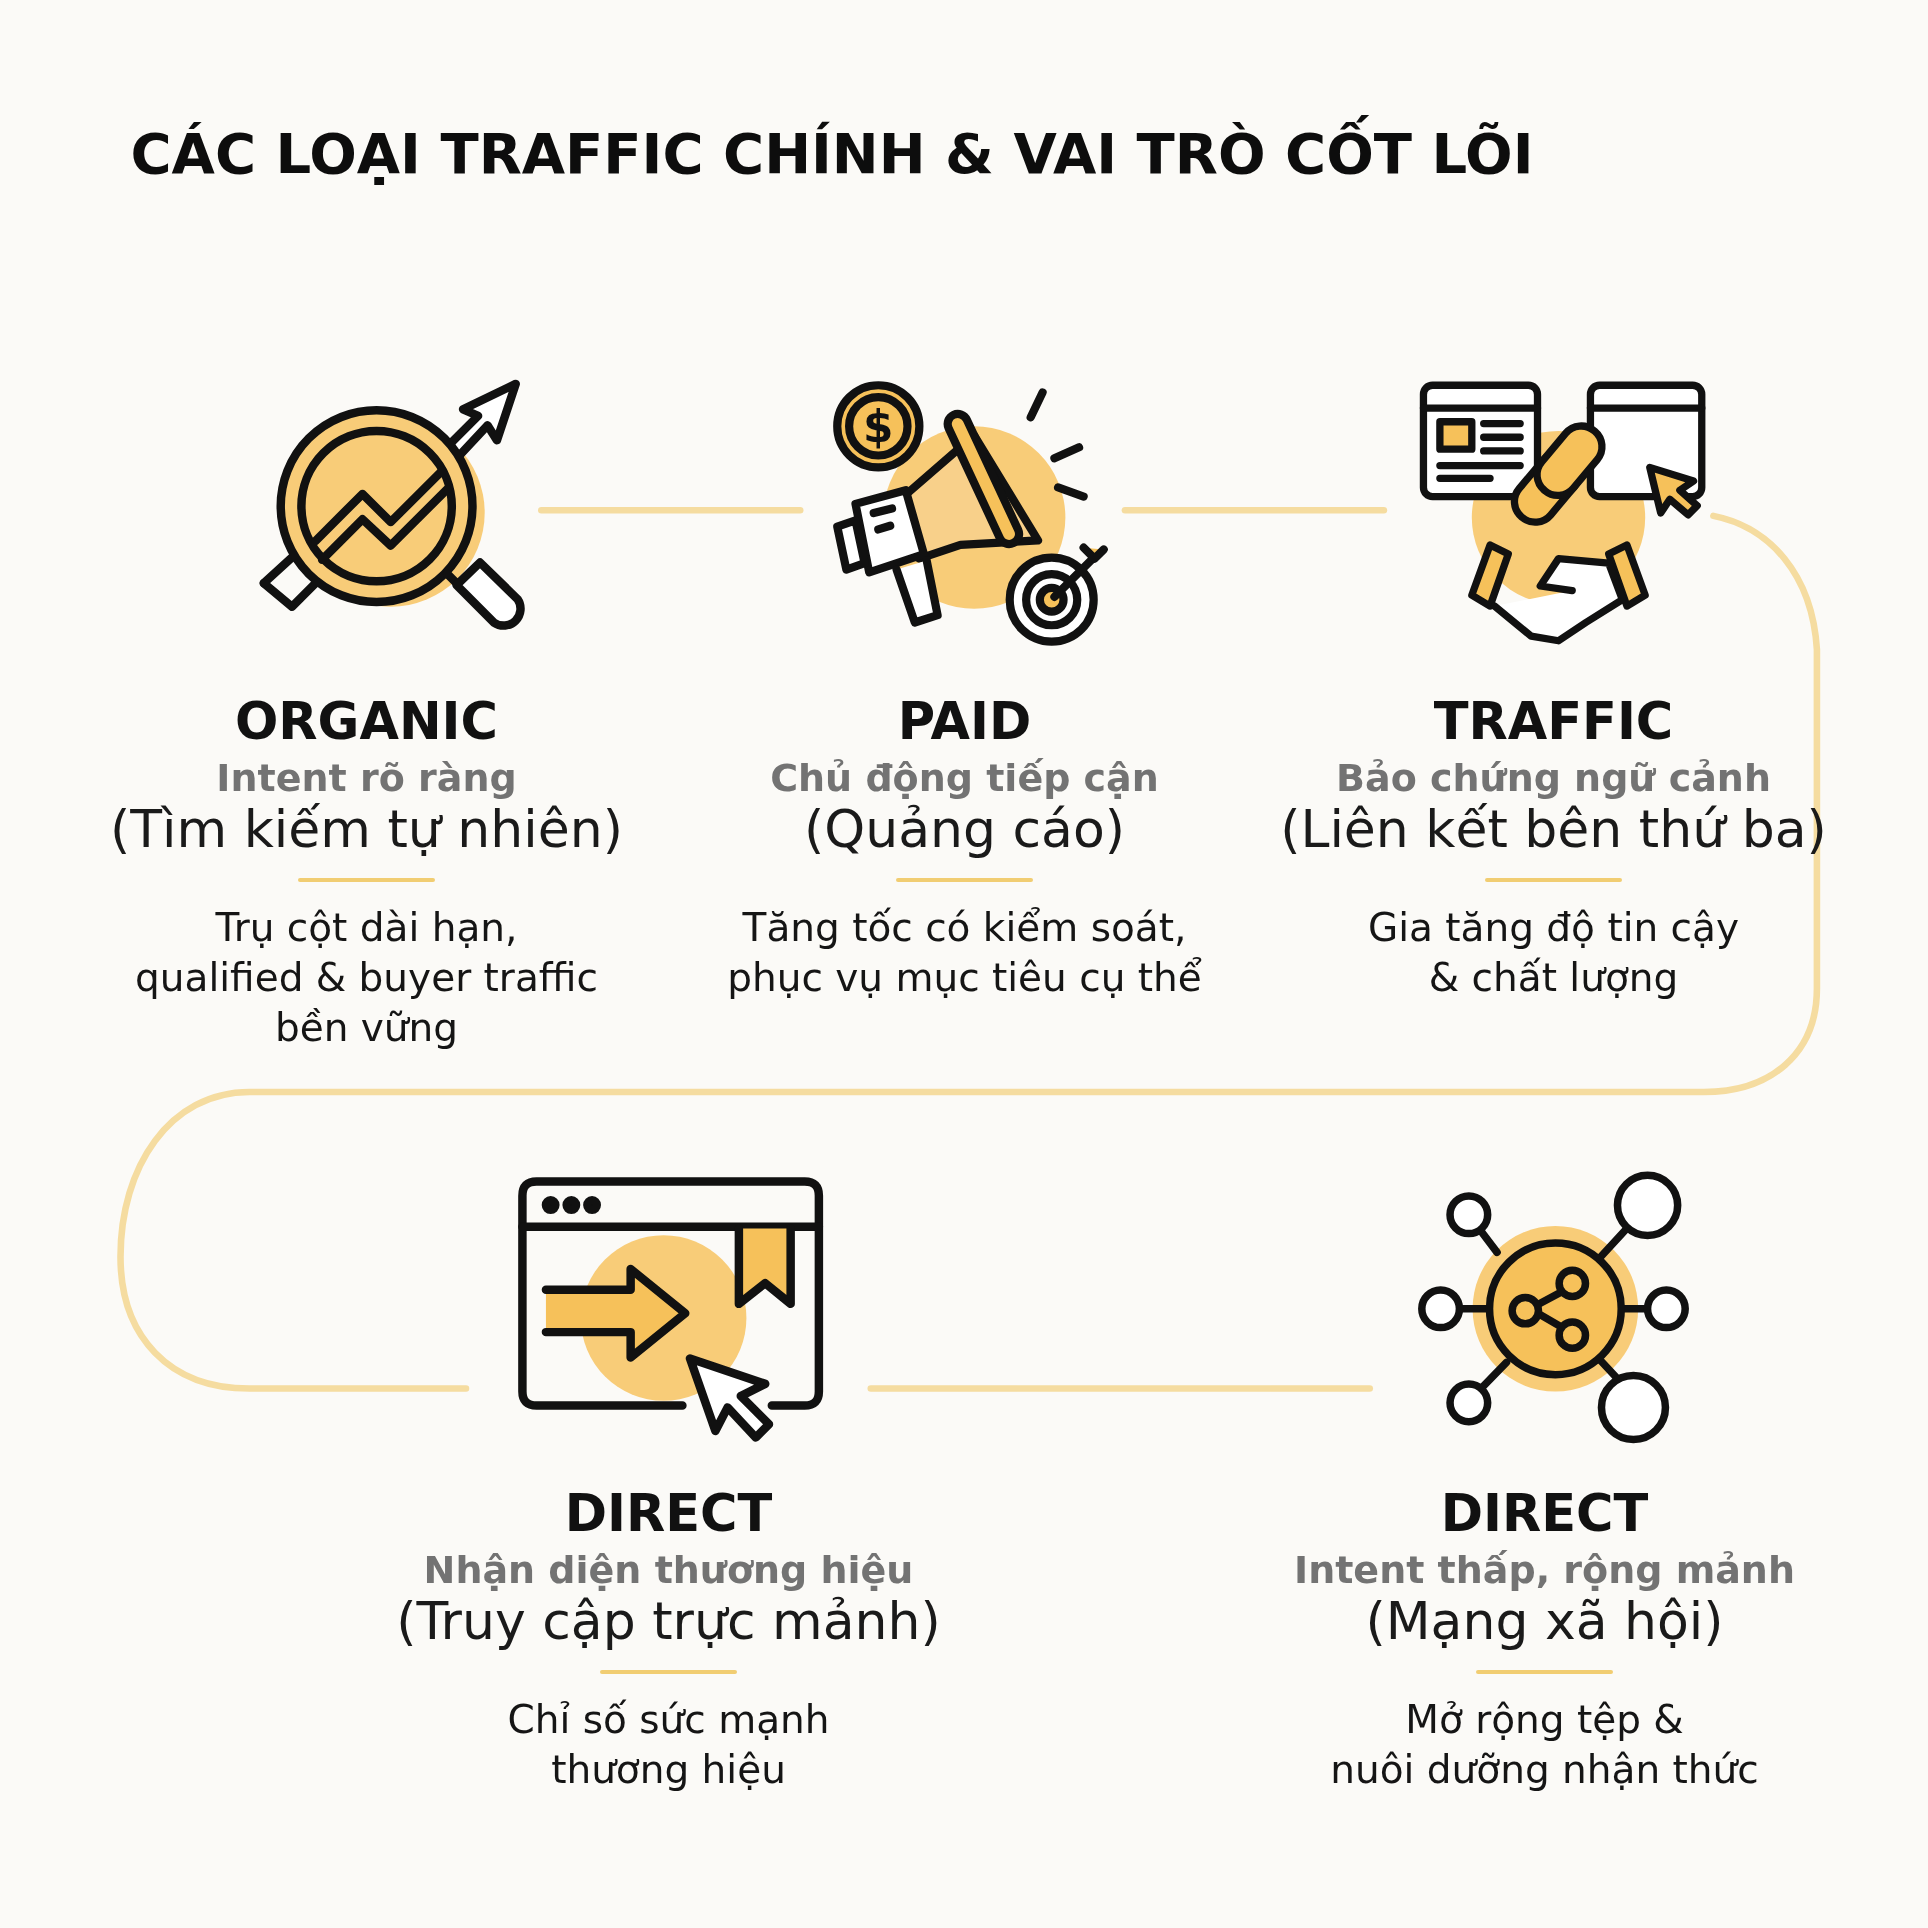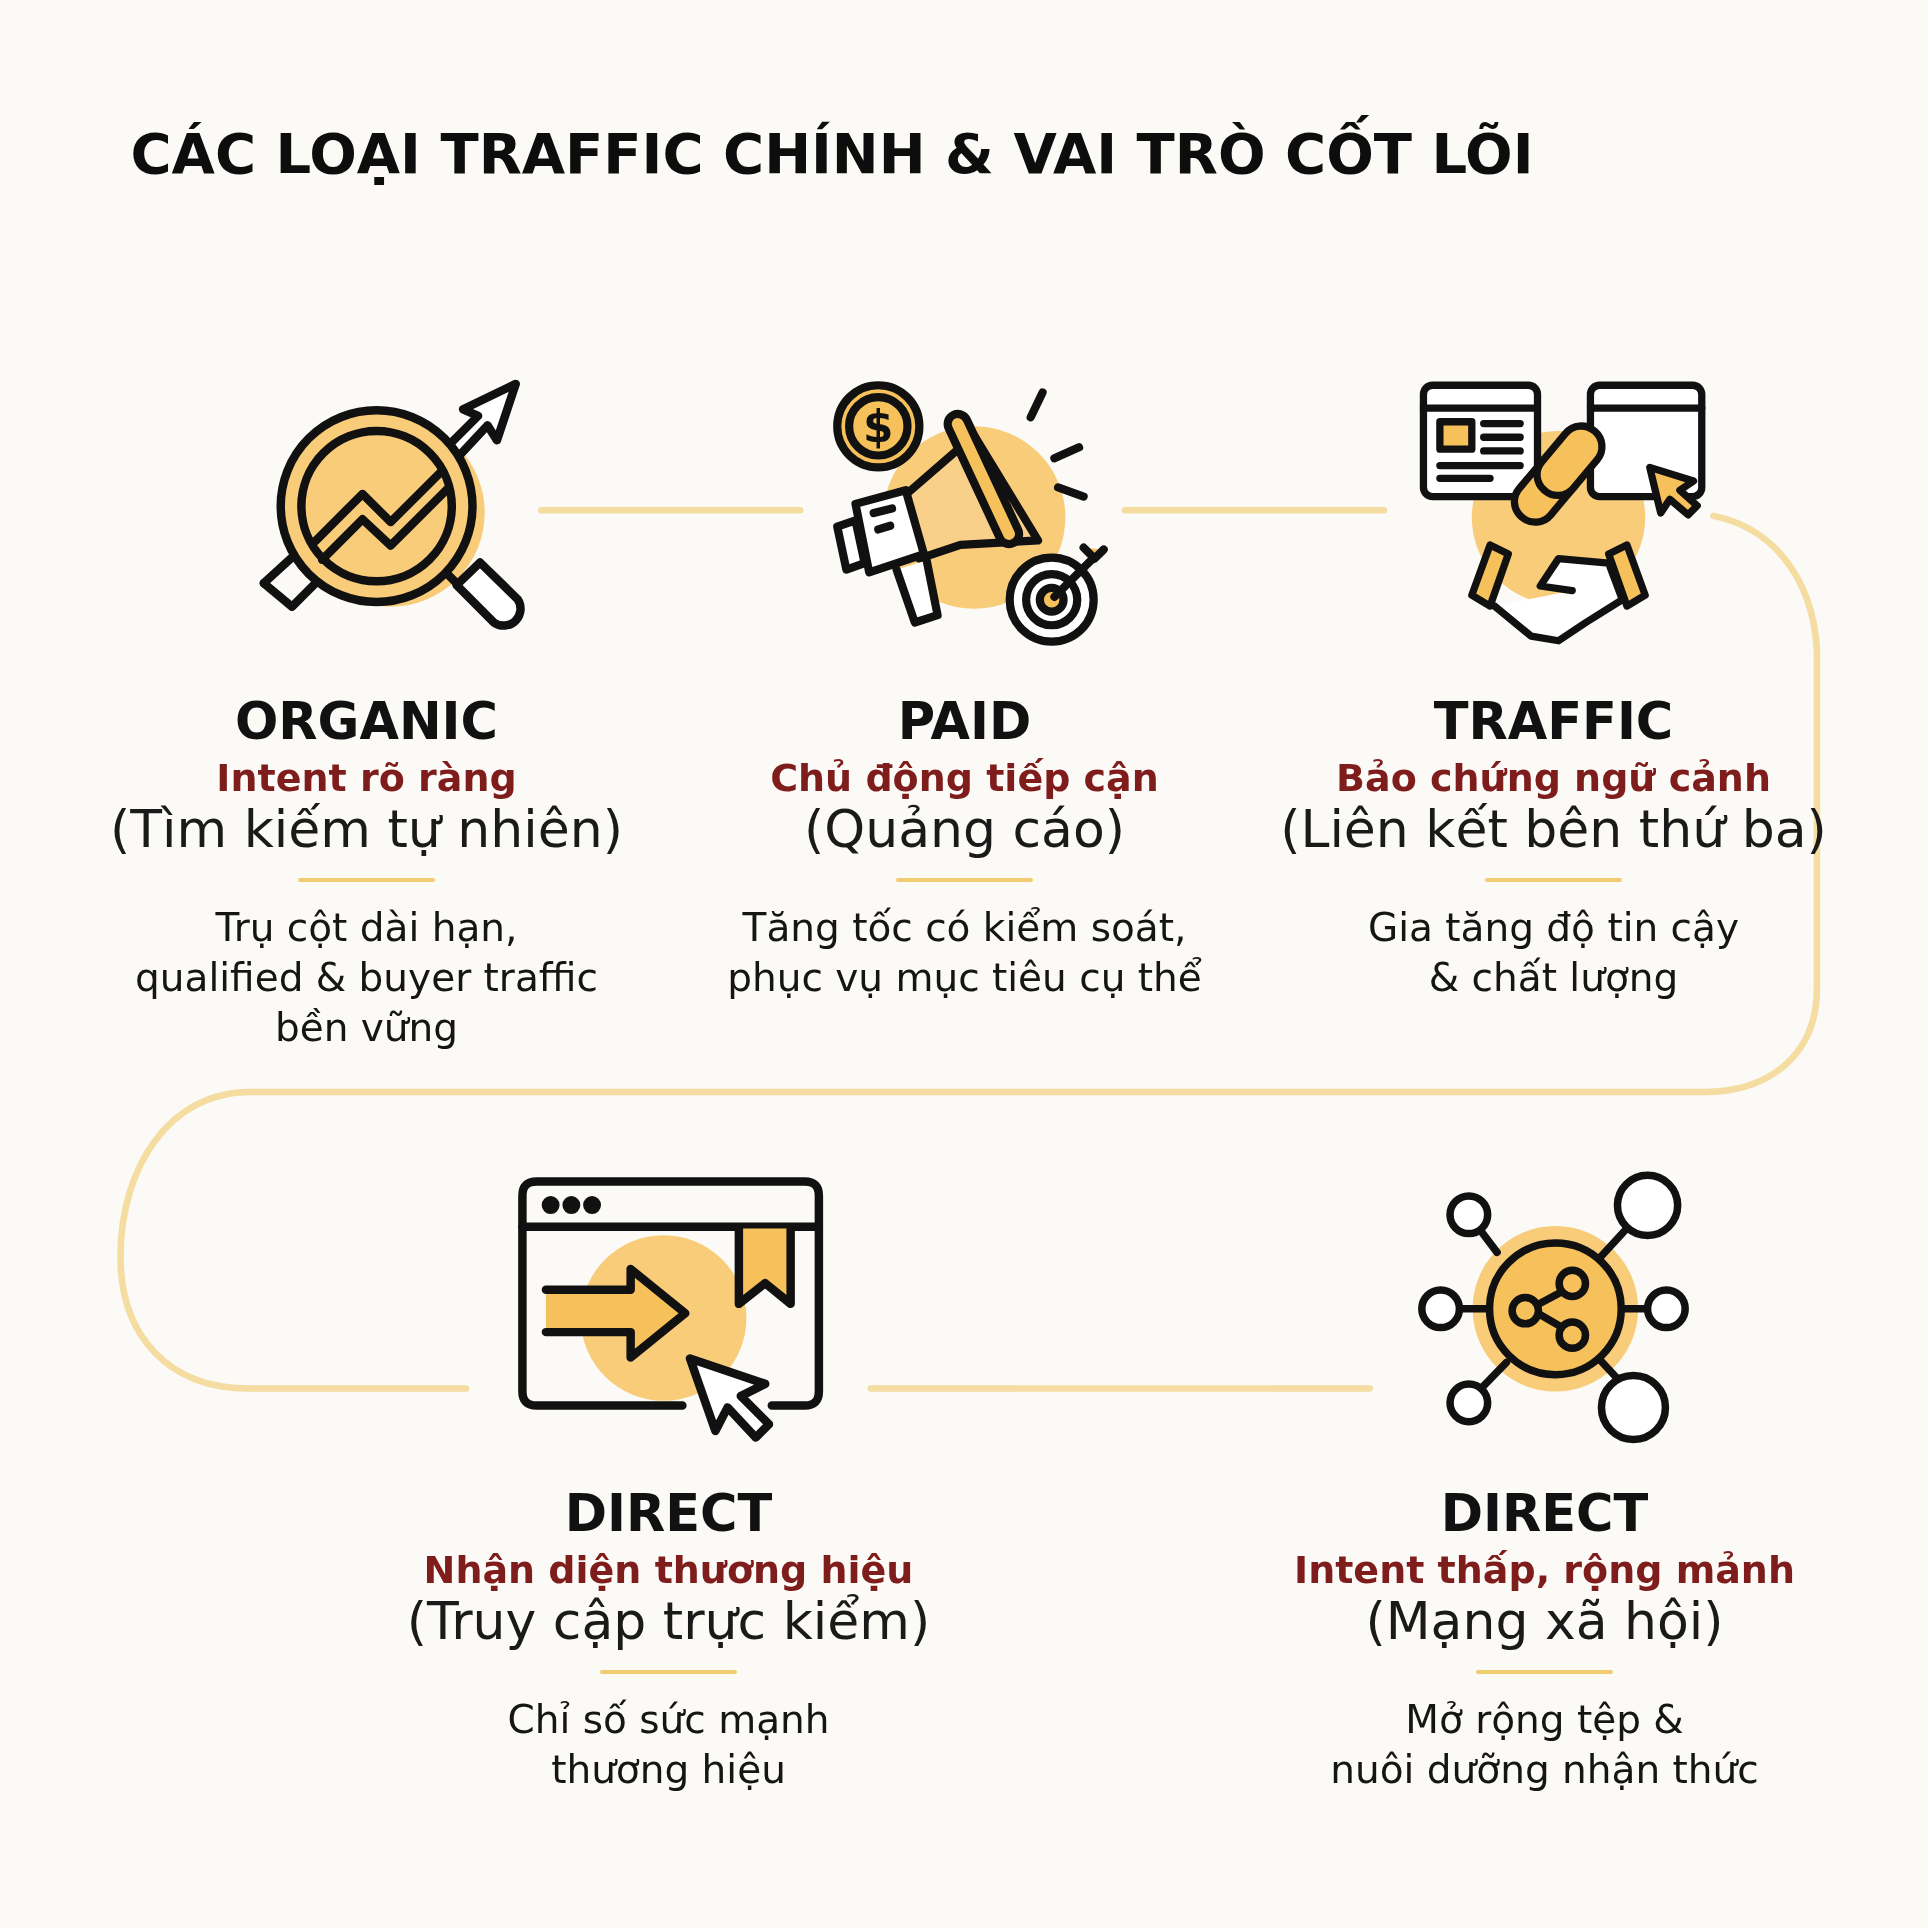--- a/index.html
+++ b/index.html
@@ -17,21 +17,21 @@
   }
   svg.flow { position: absolute; left: 0; top: 0; }
   .icon { position: absolute; }
   .card {
     position: absolute; text-align: center; width: 565px;
   }
   .card .name {
     font-size: 51px; font-weight: 700; line-height: 62px; color: #111;
   }
   .card .sub {
-    font-size: 38px; font-weight: 600; line-height: 51px; color: #7f1d1d;
+    font-size: 38px; font-weight: 600; line-height: 51px; color: #737373;
   }
   .card .sub2 {
     font-size: 52px; font-weight: 400; line-height: 51px; color: #1a1a1a;
   }
   .card .divider {
     width: 137px; height: 4.7px; margin: 22.6px auto 21px auto;
     background: #f1cd72; border-radius: 2.8px;
   }
   .card .desc {
     font-size: 39px; font-weight: 400; line-height: 50px; color: #151515;
@@ -168,21 +168,21 @@
   <div class="sub">Bảo chứng ngữ cảnh</div>
   <div class="sub2">(Liên kết bên thứ ba)</div>
   <div class="divider"></div>
   <div class="desc">Gia tăng độ tin cậy
 &amp; chất lượng</div>
 </div>
 
 <div class="card" style="left:386px;top:1483px;">
   <div class="name">DIRECT</div>
   <div class="sub">Nhận diện thương hiệu</div>
-  <div class="sub2">(Truy cập trực kiểm)</div>
+  <div class="sub2">(Truy cập trực mảnh)</div>
   <div class="divider"></div>
   <div class="desc">Chỉ số sức mạnh
 thương hiệu</div>
 </div>
 
 <div class="card" style="left:1262px;top:1483px;">
   <div class="name">DIRECT</div>
   <div class="sub">Intent thấp, rộng mảnh</div>
   <div class="sub2">(Mạng xã hội)</div>
   <div class="divider"></div>

